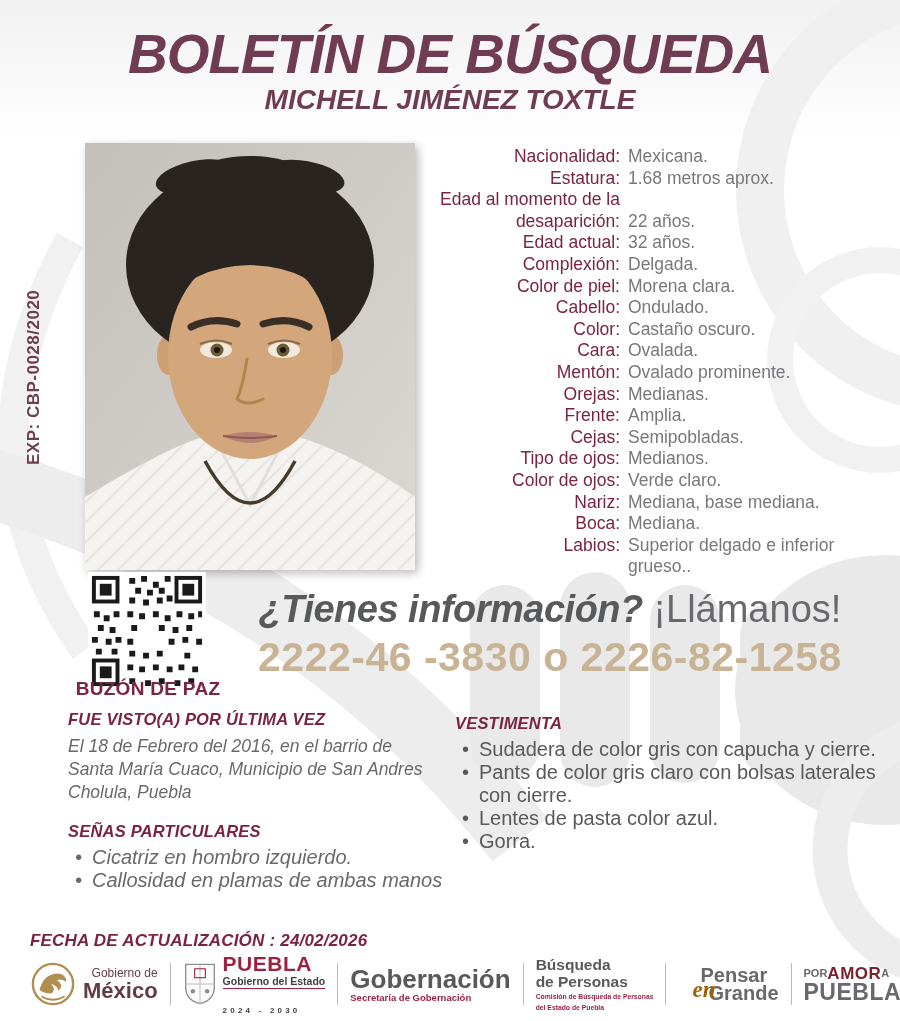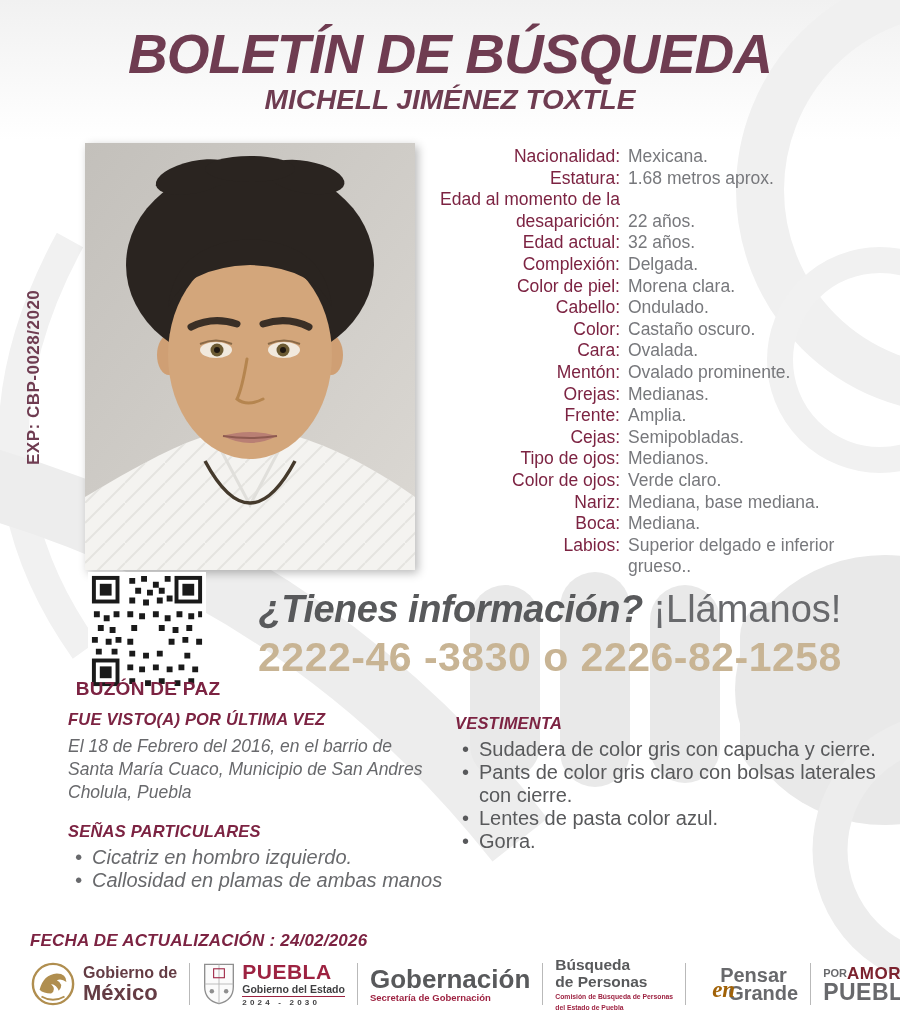--- a/index.html
+++ b/index.html
@@ -55,27 +55,27 @@
   .marks ul.blist li{color:var(--mid-gray);font-style:italic;}
 
   .update{position:absolute;left:30px;top:931px;font-size:17px;font-weight:bold;
     font-style:italic;color:var(--maroon);letter-spacing:.2px;}
 
   .footer{position:absolute;left:30px;top:953px;width:842px;height:62px;
     display:flex;align-items:center;}
   .fsep{width:1px;height:42px;background:#b9b9b9;margin:0 12px;flex:0 0 auto;}
   .flogo{display:flex;align-items:center;flex:0 0 auto;}
   .mx-text{margin-left:7px;color:var(--mx-text);line-height:1;}
-  .mx-l1{font-size:16px;font-weight:bold;text-align:right;}
+  .mx-l1{font-size:12px;font-weight:normal;text-align:right;}
   .mx-l2{font-size:22px;font-weight:bold;margin-top:1px;}
   .pue-text{margin-left:6px;line-height:1;}
   .pue-name{font-size:21px;font-weight:bold;color:var(--footer-red);letter-spacing:.5px;}
   .pue-sub{font-size:10.5px;font-weight:bold;color:#3f3f41;margin-top:2px;}
   .pue-years{font-size:8px;font-weight:bold;color:#3f3f41;letter-spacing:3.2px;
-    border-top:1.5px solid var(--footer-red);margin-top:2px;padding-top:2px;}
+    border-top:1.5px solid var(--footer-red);margin-top:2px;padding-top:18px;}
   .gob{line-height:1;}
   .gob-name{font-size:26px;font-weight:bold;color:var(--dark-gray);}
   .gob-sub{font-size:9.5px;font-weight:bold;color:var(--footer-red);margin-top:1px;}
   .bus{line-height:1;}
   .bus-l{font-size:15.5px;font-weight:bold;color:var(--dark-gray);line-height:17px;}
   .bus-sub{font-size:6.8px;font-weight:bold;color:var(--footer-red);margin-top:3px;line-height:8px;}
   .pensar{position:relative;line-height:1;padding-left:16px;}
   .pensar-l1{font-size:20px;font-weight:bold;color:var(--mid-gray);margin-left:6px;}
   .pensar-l2{font-size:20px;font-weight:bold;color:var(--mid-gray);margin-left:14px;margin-top:-2px;}
   .pensar-en{position:absolute;left:14px;bottom:2px;font-family:"Liberation Serif","DejaVu Serif",serif;

